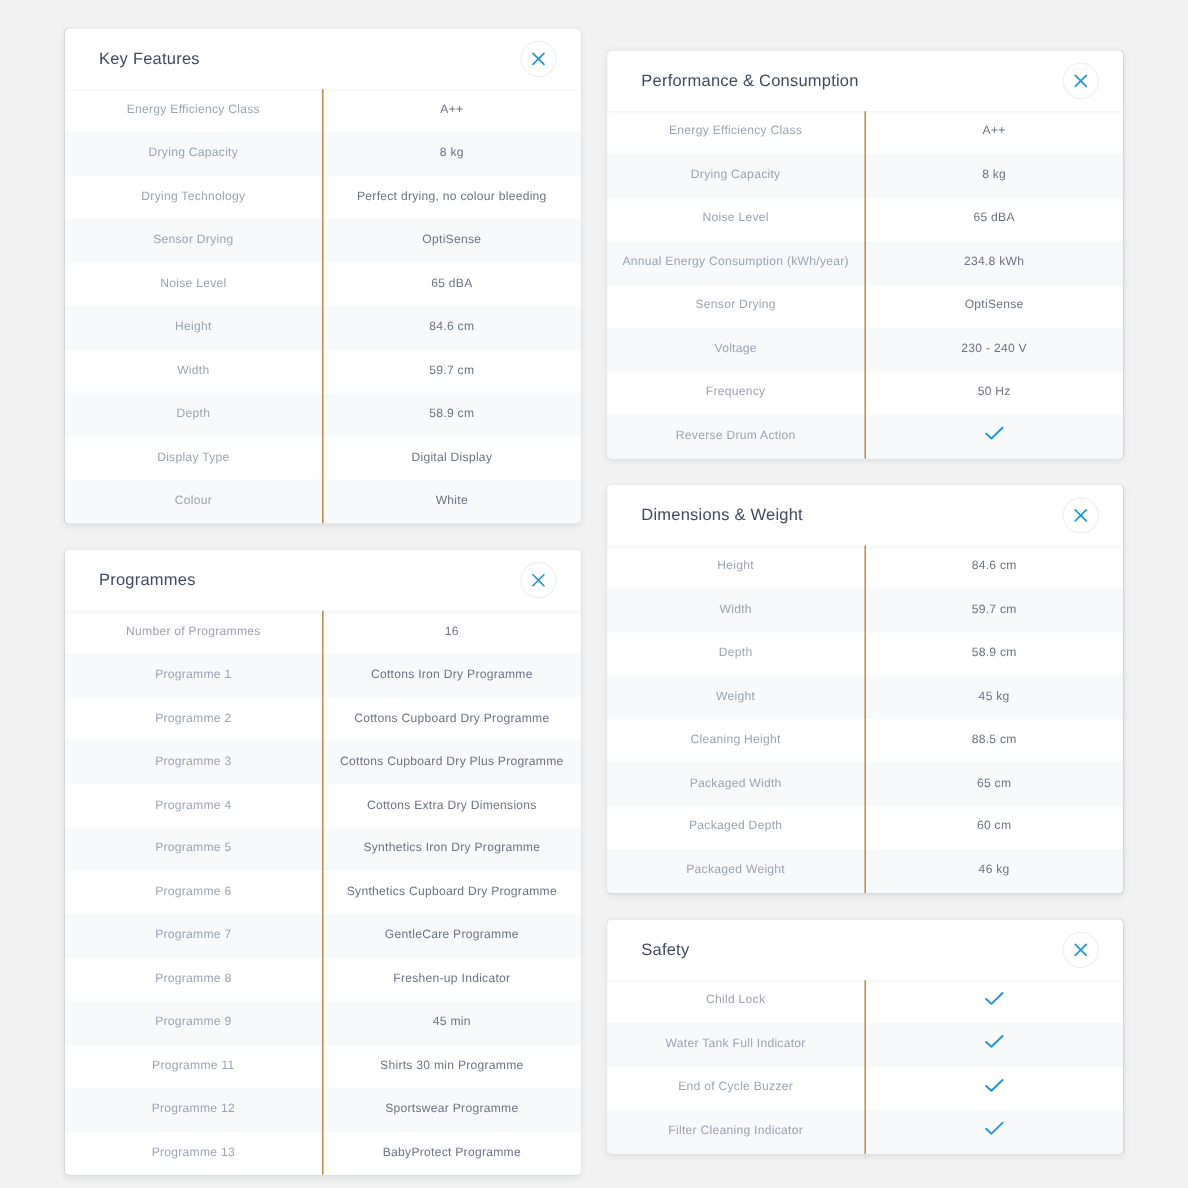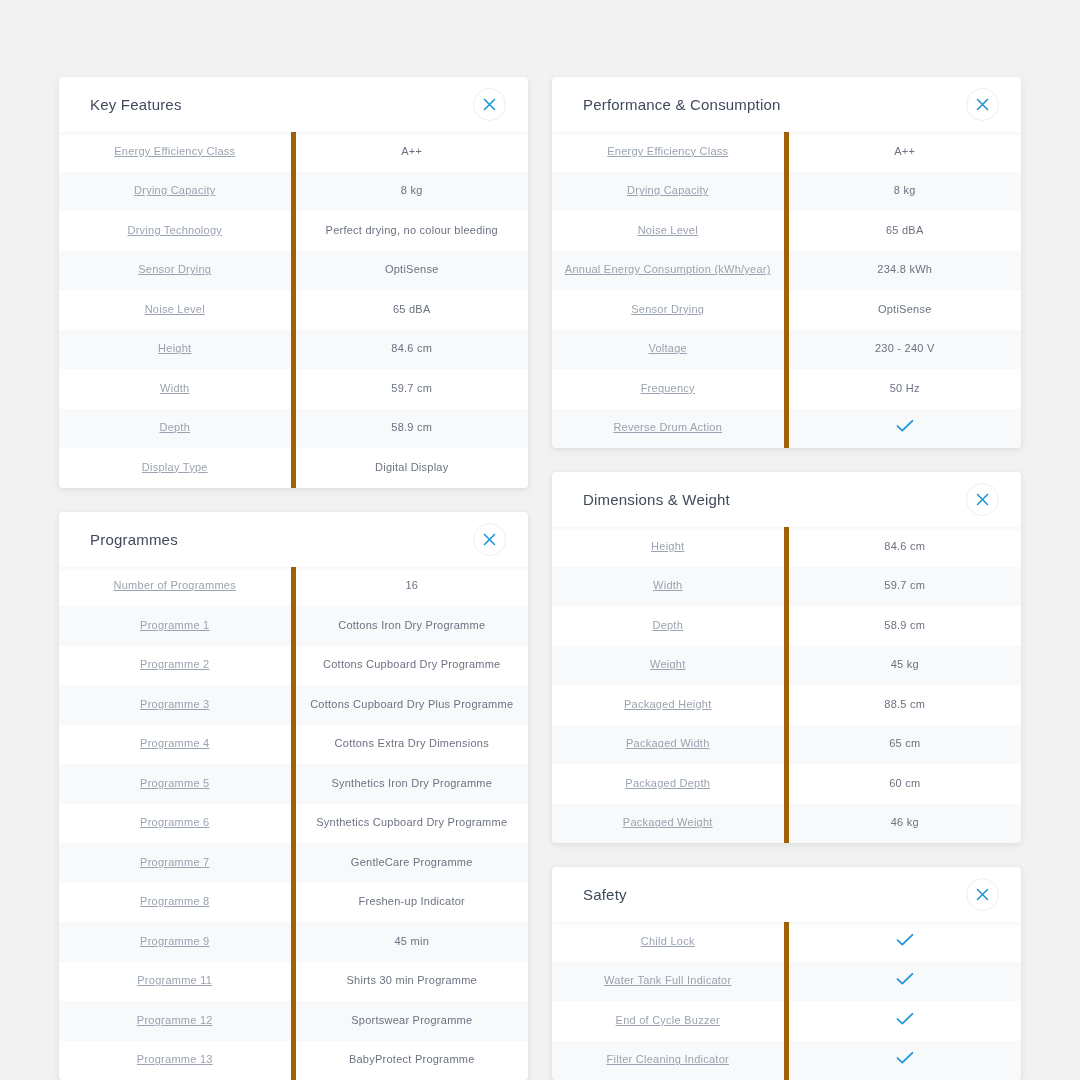--- a/index.html
+++ b/index.html
@@ -13,21 +13,21 @@
   }
 
   #page {
     position: relative;
     width: 1080px;
     height: 1080px;
     background: #f2f2f2;
     padding: 14px 59px 0 59px;
     display: flex;
     gap: 24px;
-    align-items: flex-end;
+    align-items: center;
   }
 
   .column {
     width: 469px;
     flex: 0 0 469px;
     display: flex;
     flex-direction: column;
     gap: 24px;
   }
 
@@ -93,22 +93,21 @@
     text-align: center;
     vertical-align: middle;
     padding: 0 10px;
     letter-spacing: 0.25px;
     font-weight: 400;
     line-height: 1.25;
   }
 
   .spec-table td.label {
     width: 234px;
-    border-right: 5px solid #a16207;
-    text-decoration: underline;
+    border-right: 1px solid #a16207;
   }
 
   .spec-table td.value {
     width: 235px;
     color: #6b7280;
   }
 
   .check {
     display: inline-block;
     line-height: 0;
@@ -162,20 +161,24 @@
               <td class="value">59.7 cm</td>
             </tr>
             <tr>
               <td class="label">Depth</td>
               <td class="value">58.9 cm</td>
             </tr>
             <tr>
               <td class="label">Display Type</td>
               <td class="value">Digital Display</td>
             </tr>
+            <tr>
+              <td class="label">Colour</td>
+              <td class="value">White</td>
+            </tr>
           </tbody>
         </table>
       </div>
       <div class="card">
         <div class="card-header">
           <div class="card-title">Programmes</div>
           <div class="close-btn">
             <span style="line-height: 0;">
               <svg width="13" height="13" viewBox="0 0 13 13">
                 <path d="M1.5 1.5 L11.5 11.5 M11.5 1.5 L1.5 11.5" stroke="#2196d6" stroke-width="1.6" stroke-linecap="round" fill="none"></path>
@@ -315,21 +318,21 @@
             </tr>
             <tr>
               <td class="label">Depth</td>
               <td class="value">58.9 cm</td>
             </tr>
             <tr>
               <td class="label">Weight</td>
               <td class="value">45 kg</td>
             </tr>
             <tr>
-              <td class="label">Packaged Height</td>
+              <td class="label">Cleaning Height</td>
               <td class="value">88.5 cm</td>
             </tr>
             <tr>
               <td class="label">Packaged Width</td>
               <td class="value">65 cm</td>
             </tr>
             <tr>
               <td class="label">Packaged Depth</td>
               <td class="value">60 cm</td>
             </tr>

